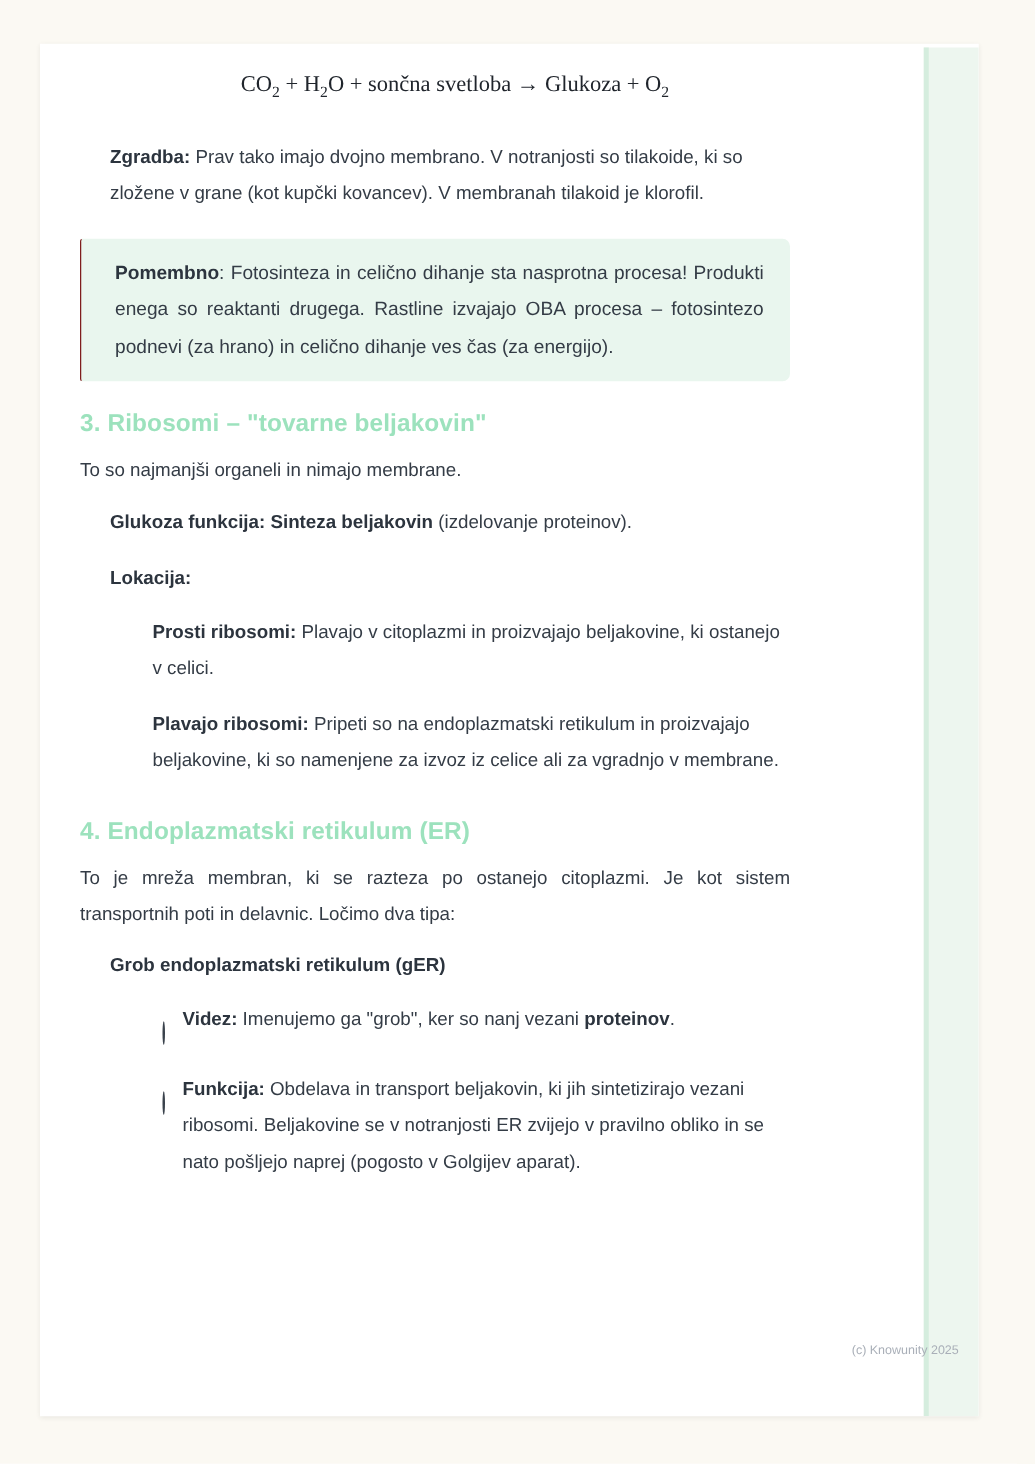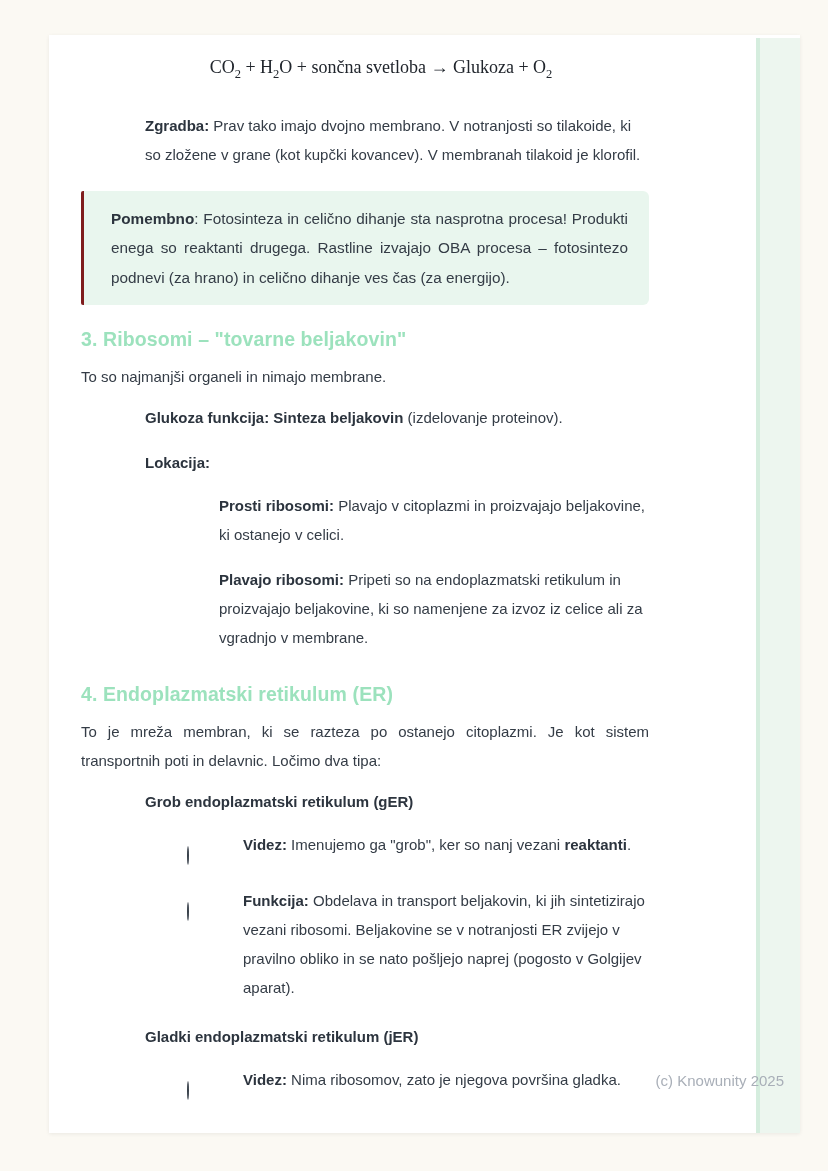--- a/index.html
+++ b/index.html
@@ -4,63 +4,63 @@
 <style>
   html,body{margin:0;padding:0;}
   body{
     width:828px;height:1171px;position:relative;
     background:#fbf9f3;
     font-family:"Liberation Sans",sans-serif;
     color:#343c46;
     -webkit-font-smoothing:antialiased;
   }
   .page{
-    position:absolute;left:49px;top:35px;width:751px;height:1098px;
+    position:absolute;left:32px;top:35px;width:751px;height:1098px;
     background:#ffffff;box-shadow:0 1px 4px rgba(0,0,0,0.07);
     overflow:hidden;
   }
   .side-band{
     position:absolute;top:3px;right:0;bottom:0;width:40px;
     background:#edf6ef;border-left:4px solid #d5edde;
   }
   .content{
     position:relative;margin-left:32px;width:568px;
     padding-top:20px;font-size:15px;line-height:29px;
   }
   .formula{
     font-family:"Liberation Serif","DejaVu Serif",serif;
     font-size:18px;color:#20252c;text-align:center;line-height:25px;
     padding-left:32px;
   }
   .formula sub{font-size:12.5px;}
   b{font-weight:bold;color:#2c343e;}
   .callout{
     margin-top:22px;background:#e9f6ee;
-    border-left:3px solid #7f1d1d;border-radius:2px 6px 6px 2px;
+    border-left:1px solid #7f1d1d;border-radius:2px 6px 6px 2px;
     padding:13px 21px 13px 27px;line-height:29.5px;font-size:15.3px;
     text-align:justify;
   }
   .h-green{
     margin:22px 0 0 0;color:#9ce2bd;font-size:19.5px;line-height:25px;
     font-weight:bold;letter-spacing:0.1px;
   }
   .para{margin:10px 0 0 0;}
   .just{text-align:justify;}
   ul.lst{list-style:none;margin:12px 0 0 0;padding:0;}
   ul.lst.nested{margin-left:34px;margin-top:14px;}
-  .li{display:flex;margin-top:16px;padding-left:8px;gap:40px;}
+  .li{display:flex;margin-top:16px;padding-left:8px;}
   .li.first{margin-top:0;}
   .mk{flex:none;width:16px;padding-top:11px;}
   .disc{width:6px;height:6px;border-radius:50%;background:#343c46;}
   .disc.sm{width:5.5px;height:5.5px;}
   .ring{width:7px;height:7px;border-radius:50%;border:1.5px solid #3a424c;box-sizing:border-box;background:transparent;}
   .li-text{flex:1;}
   .copyright{
     position:absolute;right:16px;bottom:46px;
-    font-size:15px;line-height:12px;color:#a9afb8;margin-top:48px;
+    font-size:10px;line-height:12px;color:#a9afb8;margin-top:48px;
   }
 </style>
 </head>
 <body>
 
 <div class="page">
   <div class="side-band"></div>
 
   <div class="content">
 
@@ -107,39 +107,26 @@
     <p class="para just">To je mreža membran, ki se razteza po ostanejo citoplazmi. Je kot sistem transportnih poti in delavnic. Ločimo dva tipa:</p>
 
     <ul class="lst">
       <li class="li first">
         <span class="mk"><span class="disc"></span></span>
         <div class="li-text">
           <span><b>Grob endoplazmatski retikulum (gER)</b></span>
           <ul class="lst nested">
             <li class="li first">
               <span class="mk"><span class="ring"></span></span>
-              <div class="li-text"><b>Videz:</b> Imenujemo ga "grob", ker so nanj vezani <b>reaktanti</b>.</div>
+              <div class="li-text"><b>Videz:</b> Imenujemo ga "grob", ker so nanj vezani <b>proteinov</b>.</div>
             </li>
             <li class="li">
               <span class="mk"><span class="ring"></span></span>
               <div class="li-text"><b>Funkcija:</b> Obdelava in transport beljakovin, ki jih sintetizirajo vezani ribosomi. Beljakovine se v notranjosti ER zvijejo v pravilno obliko in se nato pošljejo naprej (pogosto v Golgijev aparat).</div>
             </li>
-          </ul>
-        </div>
-      </li>
-      <li class="li" style="margin-top:20px">
-        <span class="mk"><span class="disc"></span></span>
-        <div class="li-text">
-          <span><b>Gladki endoplazmatski retikulum (jER)</b></span>
-          <ul class="lst nested">
-            <li class="li first">
-              <span class="mk"><span class="ring"></span></span>
-              <div class="li-text"><b>Videz:</b> Nima ribosomov, zato je njegova površina gladka.</div>
-            </li>
-
           </ul>
         </div>
       </li>
     </ul>
 
   </div>
 
   <div class="copyright">(c) Knowunity 2025</div>
 </div>
 

